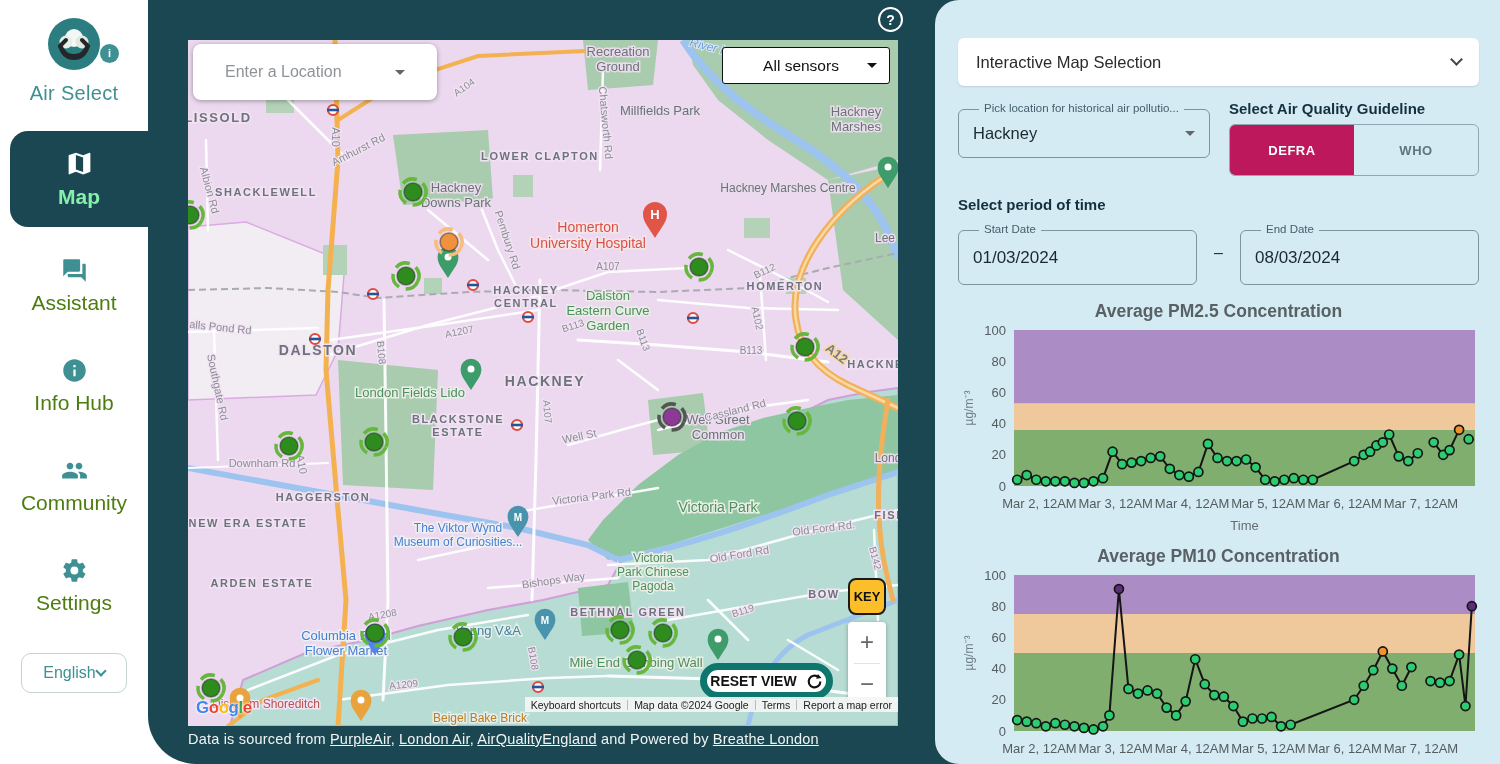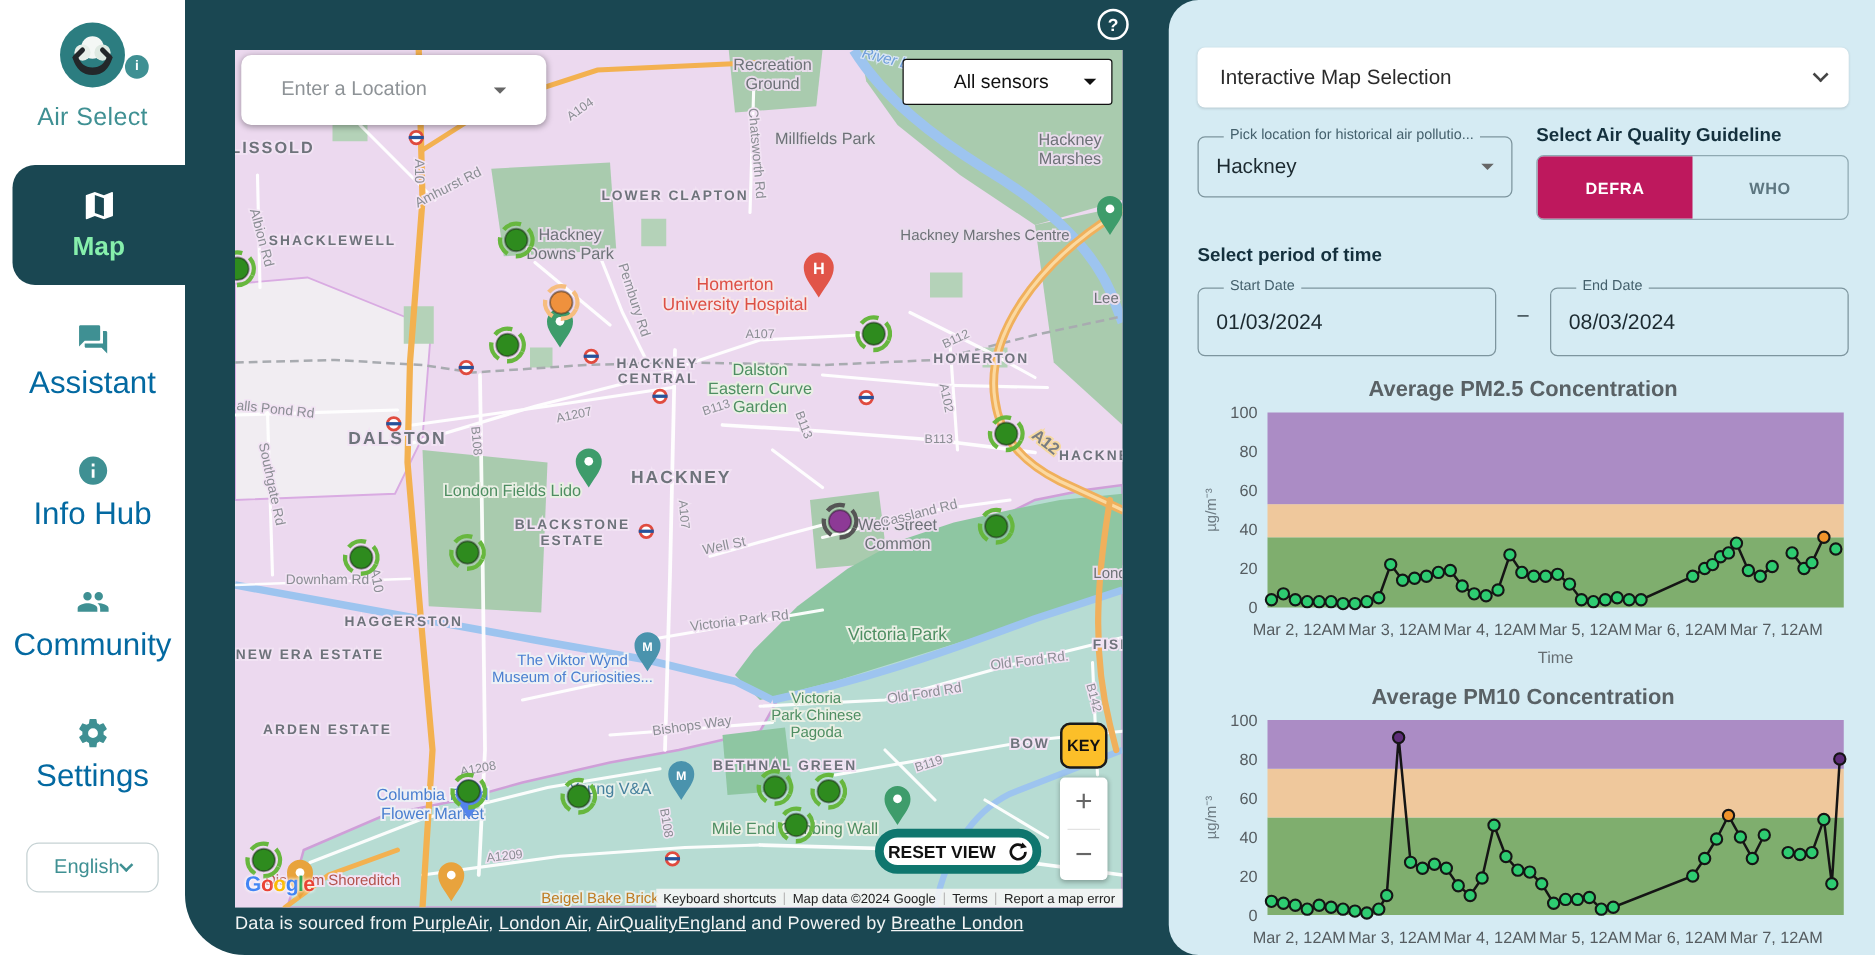--- a/index.html
+++ b/index.html
@@ -7,21 +7,21 @@
     font-family:"Liberation Sans", sans-serif; }
   body { display:flex; }
 
   
   .sidebar { width:148px; height:764px; background:#ffffff; flex:0 0 148px; position:relative; z-index:3; }
   .logo-wrap { padding-top:16px; text-align:center; position:relative; }
   .logo-badge { position:absolute; left:100px; top:44px; width:19px; height:19px; border-radius:50%;
     background:#3f9093; color:#fff; font-size:11px; font-weight:bold; line-height:19px; text-align:center; }
   .app-name { color:#3f9093; font-size:20px; margin-top:6px; letter-spacing:.3px; }
   .nav-item { display:flex; flex-direction:column; align-items:center; gap:7px; cursor:pointer; }
-  .nav-item .nlabel { color:#0369a1; font-size:25px; }
+  .nav-item .nlabel { color:#4d7c0f; font-size:21px; }
   .nav-item svg { width:27px; height:27px; fill:#3f9093; }
   .nav-map { margin:26px 0 0 10px; height:96px; background:#1a4752; border-radius:18px 0 0 18px;
     justify-content:center; }
   .nav-map .nlabel { color:#86efac; font-size:21px;font-weight:bold; }
   .nav-map svg { fill:#ffffff; width:29px; height:29px; }
   .nav-assistant { margin-top:30px; }
   .nav-info { margin-top:42px; }
   .nav-community { margin-top:42px; }
   .nav-settings { margin-top:42px; }
   .lang-pill { margin:38px auto 0 auto; width:106px; height:40px; border:1.5px solid #c6d2d4; border-radius:10px;
@@ -65,21 +65,21 @@
     border:2px solid #1a1a1a; border-radius:8px; font-size:13px; font-weight:bold; color:#111; cursor:pointer; }
   .zoom-panel { position:absolute; left:660px; top:582px; width:38px; height:82px; background:#fff; border-radius:4px;
     box-shadow:0 1px 4px rgba(0,0,0,.3); display:flex; flex-direction:column; }
   .zoom-panel button { flex:1; border:none; background:transparent; font-size:24px; color:#666; cursor:pointer; line-height:1; }
   .zoom-divider { height:1px; background:#e3e3e3; margin:0 6px; }
   .reset-btn { position:absolute; left:512px; top:623px; width:133px; height:36px; background:#fff;
     border:7px solid #0f766e; border-radius:18px; display:flex; align-items:center; justify-content:center; gap:9px;
     font-size:14px; font-weight:600; color:#111; cursor:pointer; }
   .google-logo { position:absolute; left:8px; bottom:8px; font-size:17px; font-weight:bold; letter-spacing:-.5px;
     text-shadow:0 0 3px #fff, 0 0 3px #fff; cursor:pointer; }
-  .attribution { position:absolute; right:0; bottom:0; height:15px; display:flex; align-items:center;
+  .attribution { position:absolute; right:0; bottom:14px; height:15px; display:flex; align-items:center;
     background:rgba(245,245,245,.9); font-size:10.5px; color:#222; }
   .attribution span { padding:0 6px; white-space:nowrap; }
   .attribution .sep { width:1px; height:10px; background:#bbb; padding:0; }
 
   .data-footer { position:absolute; left:40px; top:731px; color:#f2f4f4; font-size:14.5px; letter-spacing:.2px; }
   .data-footer .lnk { text-decoration:underline; cursor:pointer;text-align:center; }
 
   
   .panel { width:565px; flex:0 0 565px; background:#d5ebf3; border-radius:24px 0 0 24px;
     padding:38px 21px 0 23px; position:relative; z-index:2; }

